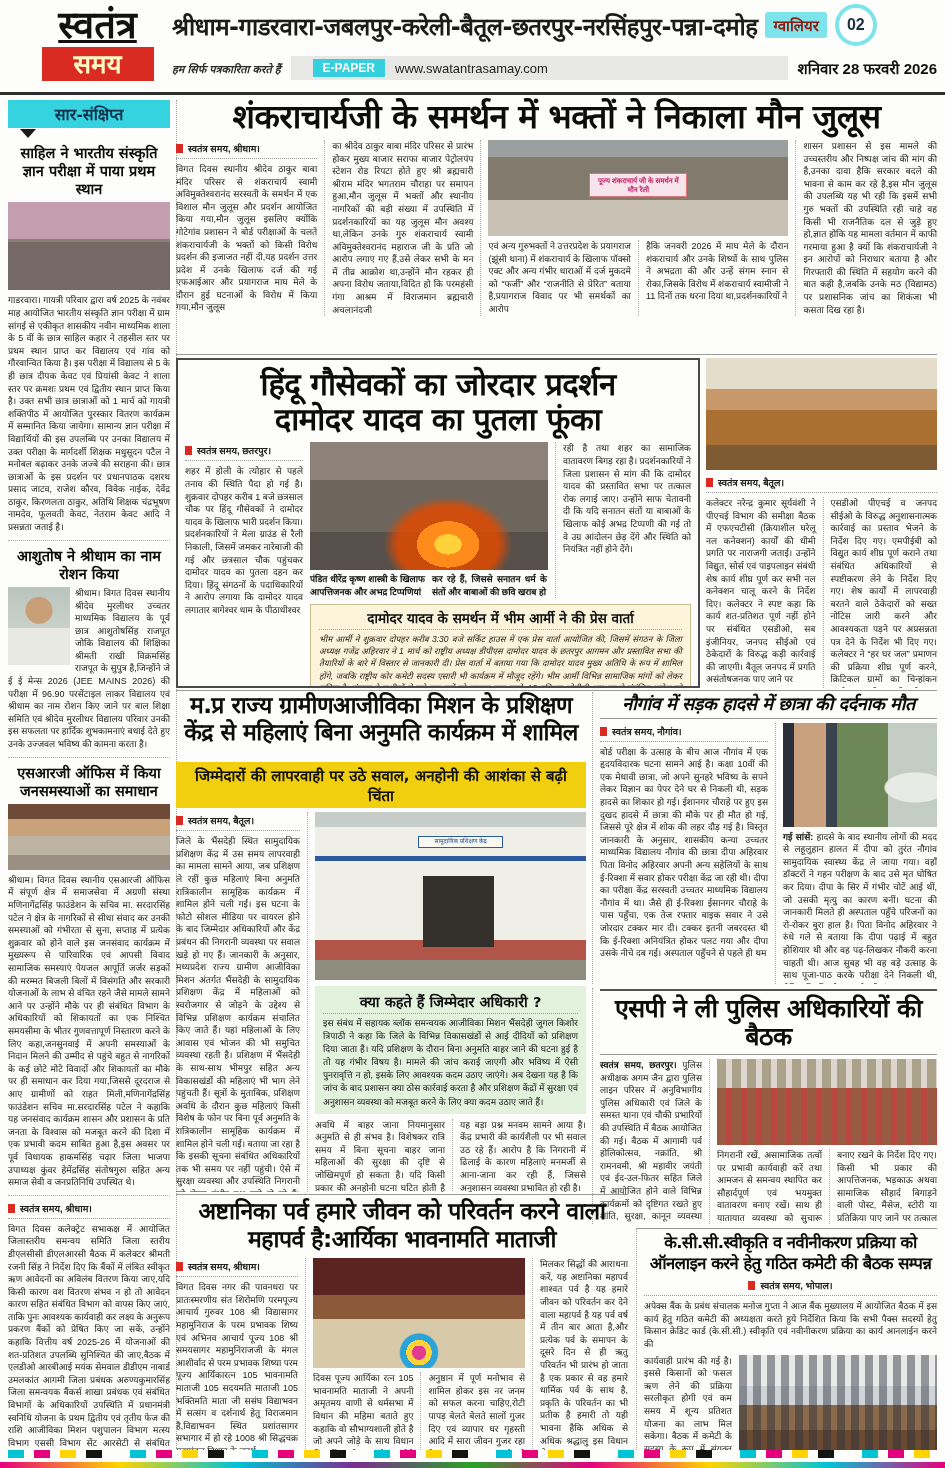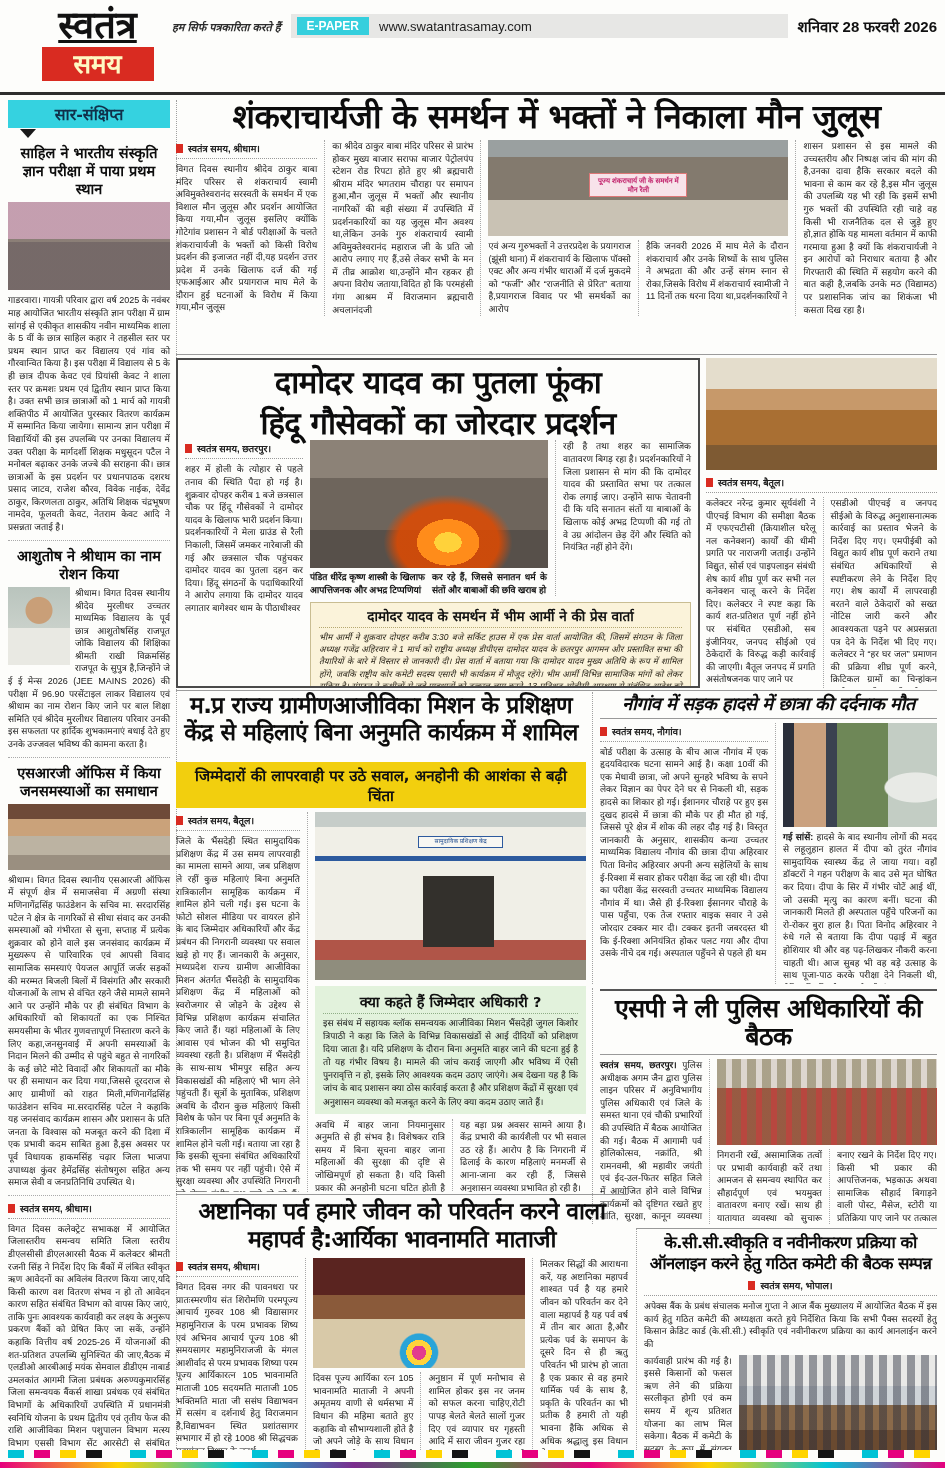--- a/index.html
+++ b/index.html
@@ -11,21 +11,21 @@
   .logo-top{font-size:38px;font-weight:800;color:#111;line-height:1.05;font-family:"DejaVu Sans",sans-serif;text-decoration:underline;}
   .logo-bottom{margin:1px auto 0;background:#d92b21;color:#fef9c3;font-size:26px;font-weight:800;width:112px;line-height:34px;}
   .mast-right{position:absolute;left:172px;top:4px;width:765px;}
   .cities-row{display:flex;align-items:center;gap:8px;}
   .cities{font-size:24px;font-weight:800;color:#1b1b1b;white-space:nowrap;letter-spacing:-.5px;font-family:"DejaVu Sans",sans-serif;}
   .edition{background:#7ee4ec;color:#8c1d12;font-weight:800;font-size:15px;padding:3px 8px;border-radius:3px;}
   .pageno{width:34px;height:34px;border-radius:50%;background:#fff;border:4px solid #7ee4ec;color:#17323f;
           font-weight:800;font-size:16px;display:flex;align-items:center;justify-content:center;}
   .sub-row{display:flex;align-items:center;margin-top:10px;gap:10px;}
   .tagline{font-size:11px;font-style:italic;font-weight:700;color:#2c2c2c;white-space:nowrap;}
-  .graybar{flex:1;background:#e7e7e5;display:flex;align-items:center;gap:10px;padding:3px 6px;}
+  .graybar{flex:1;background:#e7e7e5;display:flex;align-items:center;gap:10px;padding:3px 22px;}
   .epaper{background:#35cfdd;color:#fff;font-weight:800;font-size:12px;padding:2px 10px;}
   .website{font-size:13px;color:#222;}
   .mast-date{font-size:15px;font-weight:800;color:#111;white-space:nowrap;}
   .rule-top{position:absolute;left:0;top:92px;width:945px;height:3px;background:#2e2e2e;}
   
   .story{position:absolute;overflow:hidden;}
   .h-main{font-weight:800;color:#0c0c0c;text-align:center;font-family:"DejaVu Sans",sans-serif;letter-spacing:-.5px;}
   .byline{display:flex;align-items:center;gap:5px;font-size:9.5px;font-weight:700;color:#222;
           border-bottom:1px dotted #999;padding:2px 0 3px;margin-bottom:4px;}
   .sq{width:7px;height:9px;background:#d92b21;flex:0 0 auto;}
@@ -98,20 +98,25 @@
 <body>
 
 <div class="page">
 
   <header class="masthead">
     <div class="logo">
       <div class="logo-top">स्वतंत्र</div>
       <div class="logo-bottom">समय</div>
     </div>
     <div class="mast-right">
+      <div class="cities-row">
+        <div class="cities">श्रीधाम-गाडरवारा-जबलपुर-करेली-बैतूल-छतरपुर-नरसिंहपुर-पन्ना-दमोह</div>
+        <span class="edition">ग्वालियर</span>
+        <span class="pageno">02</span>
+      </div>
       <div class="sub-row">
         <span class="tagline">हम सिर्फ पत्रकारिता करते हैं</span>
         <div class="graybar">
           <span class="epaper">E-PAPER</span>
           <span class="website">www.swatantrasamay.com</span>
         </div>
         <span class="mast-date">शनिवार 28 फरवरी 2026</span>
       </div>
     </div>
   </header>
@@ -166,22 +171,22 @@
           <p class="bt vr" style="margin:0;width:146px">हैकि जनवरी 2026 में माघ मेले के दौरान शंकराचार्य और उनके शिष्यों के साथ पुलिस ने अभद्रता की और उन्हें संगम स्नान से रोका,जिसके विरोध में शंकराचार्य स्वामीजी ने 11 दिनों तक धरना दिया था,प्रदर्शनकारियों ने</p>
         </div>
       </div>
       <div class="vr" style="width:140px">
         <p class="bt" style="margin:0">शासन प्रशासन से इस मामले की उच्चस्तरीय और निष्पक्ष जांच की मांग की है,उनका दावा हैकि सरकार बदले की भावना से काम कर रहे है,इस मौन जुलूस की उपलब्धि यह भी रही कि इसमें सभी गुरु भक्तों की उपस्थिति रही चाहे वह किसी भी राजनैतिक दल से जुड़े हुए हो,ज्ञात होकि यह मामला वर्तमान में काफी गरमाया हुआ है क्यों कि शंकराचार्यजी ने इन आरोपों को निराधार बताया है और गिरफ्तारी की स्थिति में सहयोग करने की बात कही है,जबकि उनके मठ (विद्यामठ) पर प्रशासनिक जांच का शिकंजा भी कसता दिख रहा है।</p>
       </div>
     </div>
   </section>
 
   <section class="story st-gau">
+    <h1 class="h-main" style="margin-bottom:0">हिंदू गौसेवकों का जोरदार प्रदर्शन</h1>
     <h1 class="h-main" style="margin-top:0">दामोदर यादव का पुतला फूंका</h1>
-    <h1 class="h-main" style="margin-bottom:0">हिंदू गौसेवकों का जोरदार प्रदर्शन</h1>
     <div class="row">
       <div style="width:118px">
         <div class="byline">
           <span class="sq"></span>
           <span>स्वतंत्र समय, छतरपुर।</span>
         </div>
         <p class="bt" style="margin:0">शहर में होली के त्योहार से पहले तनाव की स्थिति पैदा हो गई है। शुक्रवार दोपहर करीब 1 बजे छत्रसाल चौक पर हिंदू गौसेवकों ने दामोदर यादव के खिलाफ भारी प्रदर्शन किया। प्रदर्शनकारियों ने मेला ग्राउंड से रैली निकाली, जिसमें जमकर नारेबाजी की गई और छत्रसाल चौक पहुंचकर दामोदर यादव का पुतला दहन कर दिया। हिंदू संगठनों के पदाधिकारियों ने आरोप लगाया कि दामोदर यादव लगातार बागेश्वर धाम के पीठाधीश्वर</p>
       </div>
       <div style="flex:1">
         <div class="row">
@@ -232,21 +237,21 @@
           <div class="bld-band"></div>
           <div class="bld-sign">सामुदायिक प्रशिक्षण केंद्र</div>
           <div class="bld-door"></div>
         </div>
         <div class="greenbox">
           <div class="greenbox-h">क्या कहते हैं जिम्मेदार अधिकारी ?</div>
           <p class="greenbox-b" style="margin:0">इस संबंध में सहायक ब्लॉक समन्वयक आजीविका मिशन भैंसदेही जुगल किशोर त्रिपाठी ने कहा कि जिले के विभिन्न विकासखंडों से आई दीदियों को प्रशिक्षण दिया जाता है। यदि प्रशिक्षण के दौरान बिना अनुमति बाहर जाने की घटना हुई है तो यह गंभीर विषय है। मामले की जांच कराई जाएगी और भविष्य में ऐसी पुनरावृत्ति न हो, इसके लिए आवश्यक कदम उठाए जाएंगे। अब देखना यह है कि जांच के बाद प्रशासन क्या ठोस कार्रवाई करता है और प्रशिक्षण केंद्रों में सुरक्षा एवं अनुशासन व्यवस्था को मजबूत करने के लिए क्या कदम उठाए जाते हैं।</p>
         </div>
         <div class="row" style="margin-top:5px">
           <p class="bt" style="margin:0;width:130px">अवधि में बाहर जाना नियमानुसार अनुमति से ही संभव है। विशेषकर रात्रि समय में बिना सूचना बाहर जाना महिलाओं की सुरक्षा की दृष्टि से जोखिमपूर्ण हो सकता है। यदि किसी प्रकार की अनहोनी घटना घटित होती है तो इसकी जिम्मेदारी किसकी होगी,</p>
-          <p class="bt vr" style="margin:0;width:126px">यह बड़ा प्रश्न अवसर सामने आया है। केंद्र प्रभारी की कार्यशैली पर भी सवाल उठ रहे हैं। आरोप है कि निगरानी में ढिलाई के कारण महिलाएं मनमर्जी से आना-जाना कर रही हैं, जिससे अनुशासन व्यवस्था प्रभावित हो रही है।</p>
+          <p class="bt vr" style="margin:0;width:126px">यह बड़ा प्रश्न मनवम सामने आया है। केंद्र प्रभारी की कार्यशैली पर भी सवाल उठ रहे हैं। आरोप है कि निगरानी में ढिलाई के कारण महिलाएं मनमर्जी से आना-जाना कर रही हैं, जिससे अनुशासन व्यवस्था प्रभावित हो रही है।</p>
         </div>
       </div>
     </div>
   </section>
 
   <section class="story st-nau">
     <h1 class="h-main">नौगांव में सड़क हादसे में छात्रा की दर्दनाक मौत</h1>
     <div class="row">
       <div style="width:168px">
         <div class="byline">

